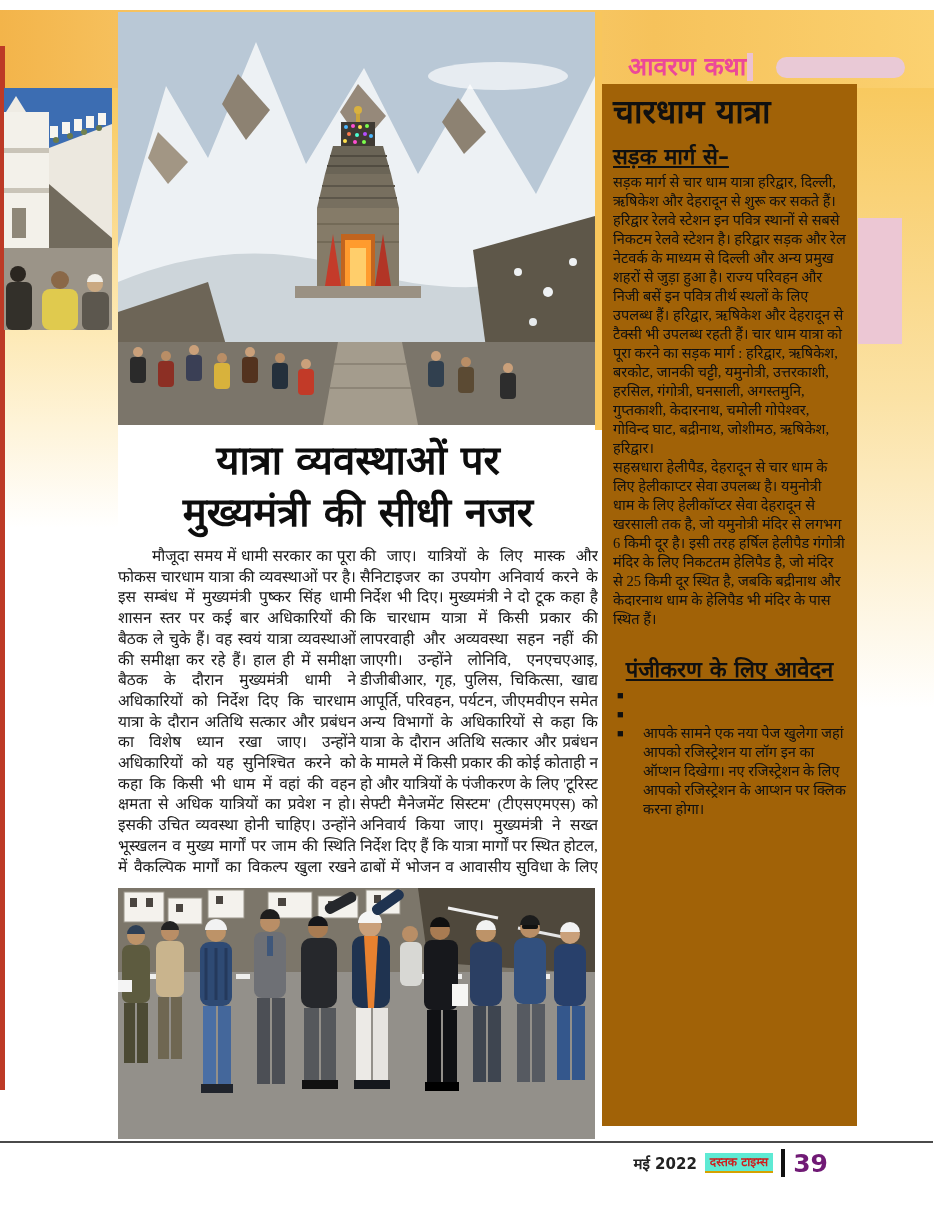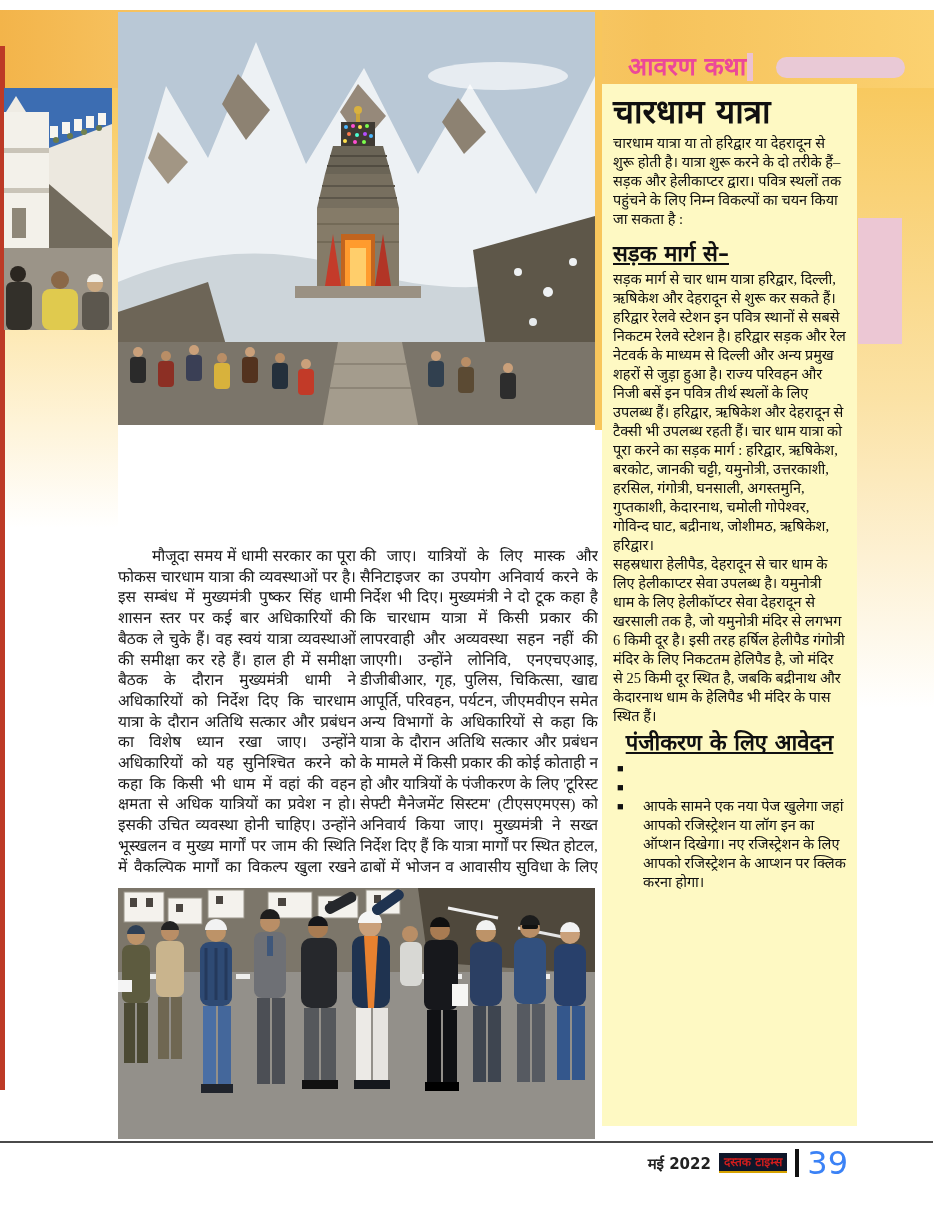--- a/index.html
+++ b/index.html
@@ -36,42 +36,42 @@
               font-family:"DejaVu Sans",sans-serif; font-weight:bold;
               font-size:40px; line-height:52px; color:#0d0d0d; }
   .col { top:546px; width:238px; height:332px; overflow:hidden;
          font-size:15.5px; line-height:20.7px; text-align:justify; color:#1b1b1b; }
   .col1 { left:118px; }
   .col2 { left:360px; }
   .col1 p { margin:0; text-indent:34px; }
   .col2 p { margin:0; }
 
   
-  .sidebar { left:602px; top:84px; width:255px; height:1042px; background:#fef9c3;
+  .sidebar { left:602px; top:84px; width:255px; height:1042px; background:#a16207;
              box-sizing:border-box; padding:8px 11px 10px; overflow:hidden; color:#101010; }
   .sb-title { font-family:"DejaVu Sans",sans-serif; font-weight:bold;
               font-size:33px; line-height:40px; margin:0 0 2px; }
   .sb-text  { font-size:14.5px; line-height:19px; margin:0; }
   .sb-head  { font-family:"DejaVu Sans",sans-serif; font-weight:bold;
               font-size:22px; line-height:26px; margin:12px 0 3px;text-decoration:underline; }
-  .sb-head.center { text-align:center; margin-top:4px; }
+  .sb-head.center { text-align:center; margin-top:28px; }
   .sb-bullet { display:flex; font-size:14.5px; line-height:19px; margin:0; }
   .sb-bullet .marker { flex:0 0 26px; padding-left:4px; font-size:11px; }
   .sb-bullet .btext  { flex:1 1 auto; overflow-wrap:break-word; min-width:0; }
 
   
   .footer-rule { left:0; top:1141px; width:933px; height:2px; background:#4a4a4a; }
-  .footer { left:588px; top:1146px; width:260px; height:34px; display:flex;
+  .footer { left:568px; top:1146px; width:260px; height:34px; display:flex;
             align-items:center; justify-content:flex-end; gap:8px; }
   .f-date { font-family:"DejaVu Sans",sans-serif; font-weight:bold; font-size:15px; color:#222; }
-  .f-logo { background:#0f172a; border-bottom:2px solid #d6a200; color:#cf1d1d;
+  .f-logo { background:#5eead4; border-bottom:2px solid #d6a200; color:#cf1d1d;
             font-family:"DejaVu Sans",sans-serif; font-weight:bold; font-size:12px;
             padding:1px 5px; line-height:16px; white-space:nowrap; }
   .f-bar  { width:4px; height:28px; background:#111; }
-  .f-num  { font-family:"DejaVu Sans",sans-serif; font-weight:normal; font-size:32px; color:#3b82f6; }
+  .f-num  { font-family:"DejaVu Sans",sans-serif; font-weight:bold; font-size:25px; color:#701a75; }
 </style>
 </head>
 <body>
 
 <div class="page">
 
   <div class="abs band-top"></div>
   <div class="abs strip-red"></div>
   <div class="abs margin-left"></div>
   <div class="abs margin-right"></div>
@@ -187,20 +187,24 @@
         <circle cx="318" cy="344" r="5" fill="#caa07a"></circle>
           <rect x="310" y="349" width="16" height="26" rx="4" fill="#31404f"></rect>
         <circle cx="348" cy="350" r="5" fill="#b98e66"></circle>
           <rect x="340" y="355" width="16" height="26" rx="4" fill="#5b4a33"></rect>
         <circle cx="390" cy="356" r="5" fill="#caa07a"></circle>
           <rect x="382" y="361" width="16" height="26" rx="4" fill="#2d2d2d"></rect>
       </g>
     </svg>
   </div>
 
+  <div class="abs headline">
+    <div>यात्रा व्यवस्थाओं पर</div>
+    <div>मुख्यमंत्री की सीधी नजर</div>
+  </div>
 
   <div class="abs col col1">
     <p>मौजूदा समय में धामी सरकार का पूरा फोकस चारधाम यात्रा की व्यवस्थाओं पर है। इस सम्बंध में मुख्यमंत्री पुष्कर सिंह धामी शासन स्तर पर कई बार अधिकारियों की बैठक ले चुके हैं। वह स्वयं यात्रा व्यवस्थाओं की समीक्षा कर रहे हैं। हाल ही में समीक्षा बैठक के दौरान मुख्यमंत्री धामी ने अधिकारियों को निर्देश दिए कि चारधाम यात्रा के दौरान अतिथि सत्कार और प्रबंधन का विशेष ध्यान रखा जाए। उन्होंने अधिकारियों को यह सुनिश्चित करने को कहा कि किसी भी धाम में वहां की वहन क्षमता से अधिक यात्रियों का प्रवेश न हो। इसकी उचित व्यवस्था होनी चाहिए। उन्होंने भूस्खलन व मुख्य मार्गों पर जाम की स्थिति में वैकल्पिक मार्गों का विकल्प खुला रखने पर भी जोर दिया। कोरोना संक्रमण को देखते हुए मुख्यमंत्री ने अधिकारियों को निर्देश दिए हैं कि एहतियात के तौर पर सभी जरूरी कदम उठाए जाएं। इसके लिए एसओपी तैयार</p>
   </div>
   <div class="abs col col2">
     <p><span>की जाए। यात्रियों के लिए मास्क और सैनिटाइजर का उपयोग अनिवार्य करने के निर्देश भी दिए। मुख्यमंत्री ने दो टूक कहा है कि चारधाम यात्रा में किसी प्रकार की लापरवाही और अव्यवस्था सहन नहीं की जाएगी। उन्होंने लोनिवि, एनएचएआइ, डीजीबीआर, गृह, पुलिस, चिकित्सा, खाद्य आपूर्ति, परिवहन, पर्यटन, जीएमवीएन समेत अन्य विभागों के अधिकारियों से कहा कि यात्रा के दौरान अतिथि सत्कार और प्रबंधन के मामले में किसी प्रकार की कोई कोताही न हो और यात्रियों के पंजीकरण के लिए 'टूरिस्ट सेफ्टी मैनेजमेंट सिस्टम' (टीएसएमएस) को अनिवार्य किया जाए। मुख्यमंत्री ने सख्त निर्देश दिए हैं कि यात्रा मार्गों पर स्थित होटल, ढाबों में भोजन व आवासीय सुविधा के लिए किसी भी यात्री से अधिक धनराशि न वसूली जाए। साथ ही होटल– ढाबों में दरों का निर्धारण कर इसकी सूची प्रदर्शित की जाए।</span> </p>
   </div>
 
   <div class="abs photo-bottom">
     <svg viewBox="0 0 477 251" preserveAspectRatio="none">
@@ -319,21 +323,20 @@
           <path d="M442,44 a10,10 0 0 1 20,0 z" fill="#f2f2f2"></path>
         <rect x="436" y="56" width="32" height="62" rx="9" fill="#28406b"></rect>
         <rect x="439" y="118" width="13" height="74" fill="#34578c"></rect>
           <rect x="454" y="118" width="13" height="74" fill="#34578c"></rect>
       </g>
     </svg>
   </div>
 
   <div class="abs sidebar">
     <h2 class="sb-title">चारधाम यात्रा</h2>
-    <p class="sb-text">चारधाम यात्रा या तो हरिद्वार या देहरादून से शुरू होती है। यात्रा शुरू करने के दो तरीके हैं– सड़क और हेलीकाप्टर द्वारा। पवित्र स्थलों तक पहुंचने के लिए निम्न विकल्पों का चयन किया जा सकता है :</p>
 
     <h3 class="sb-head">सड़क मार्ग से–</h3>
     <p class="sb-text">सड़क मार्ग से चार धाम यात्रा हरिद्वार, दिल्ली, ऋषिकेश और देहरादून से शुरू कर सकते हैं। हरिद्वार रेलवे स्टेशन इन पवित्र स्थानों से सबसे निकटम रेलवे स्टेशन है। हरिद्वार सड़क और रेल नेटवर्क के माध्यम से दिल्ली और अन्य प्रमुख शहरों से जुड़ा हुआ है। राज्य परिवहन और निजी बसें इन पवित्र तीर्थ स्थलों के लिए उपलब्ध हैं। हरिद्वार, ऋषिकेश और देहरादून से टैक्सी भी उपलब्ध रहती हैं। चार धाम यात्रा को पूरा करने का सड़क मार्ग : हरिद्वार, ऋषिकेश, बरकोट, जानकी चट्टी, यमुनोत्री, उत्तरकाशी, हरसिल, गंगोत्री, घनसाली, अगस्तमुनि, गुप्तकाशी, केदारनाथ, चमोली गोपेश्वर, गोविन्द घाट, बद्रीनाथ, जोशीमठ, ऋषिकेश, हरिद्वार।</p>
 
     <p class="sb-text">सहस्रधारा हेलीपैड, देहरादून से चार धाम के लिए हेलीकाप्टर सेवा उपलब्ध है। यमुनोत्री धाम के लिए हेलीकॉप्टर सेवा देहरादून से खरसाली तक है, जो यमुनोत्री मंदिर से लगभग 6 किमी दूर है। इसी तरह हर्षिल हेलीपैड गंगोत्री मंदिर के लिए निकटतम हेलिपैड है, जो मंदिर से 25 किमी दूर स्थित है, जबकि बद्रीनाथ और केदारनाथ धाम के हेलिपैड भी मंदिर के पास स्थित हैं।</p>
 
     <h3 class="sb-head center">पंजीकरण के लिए आवेदन</h3>
 
     <div class="sb-bullet">
       <span class="marker">■</span>

